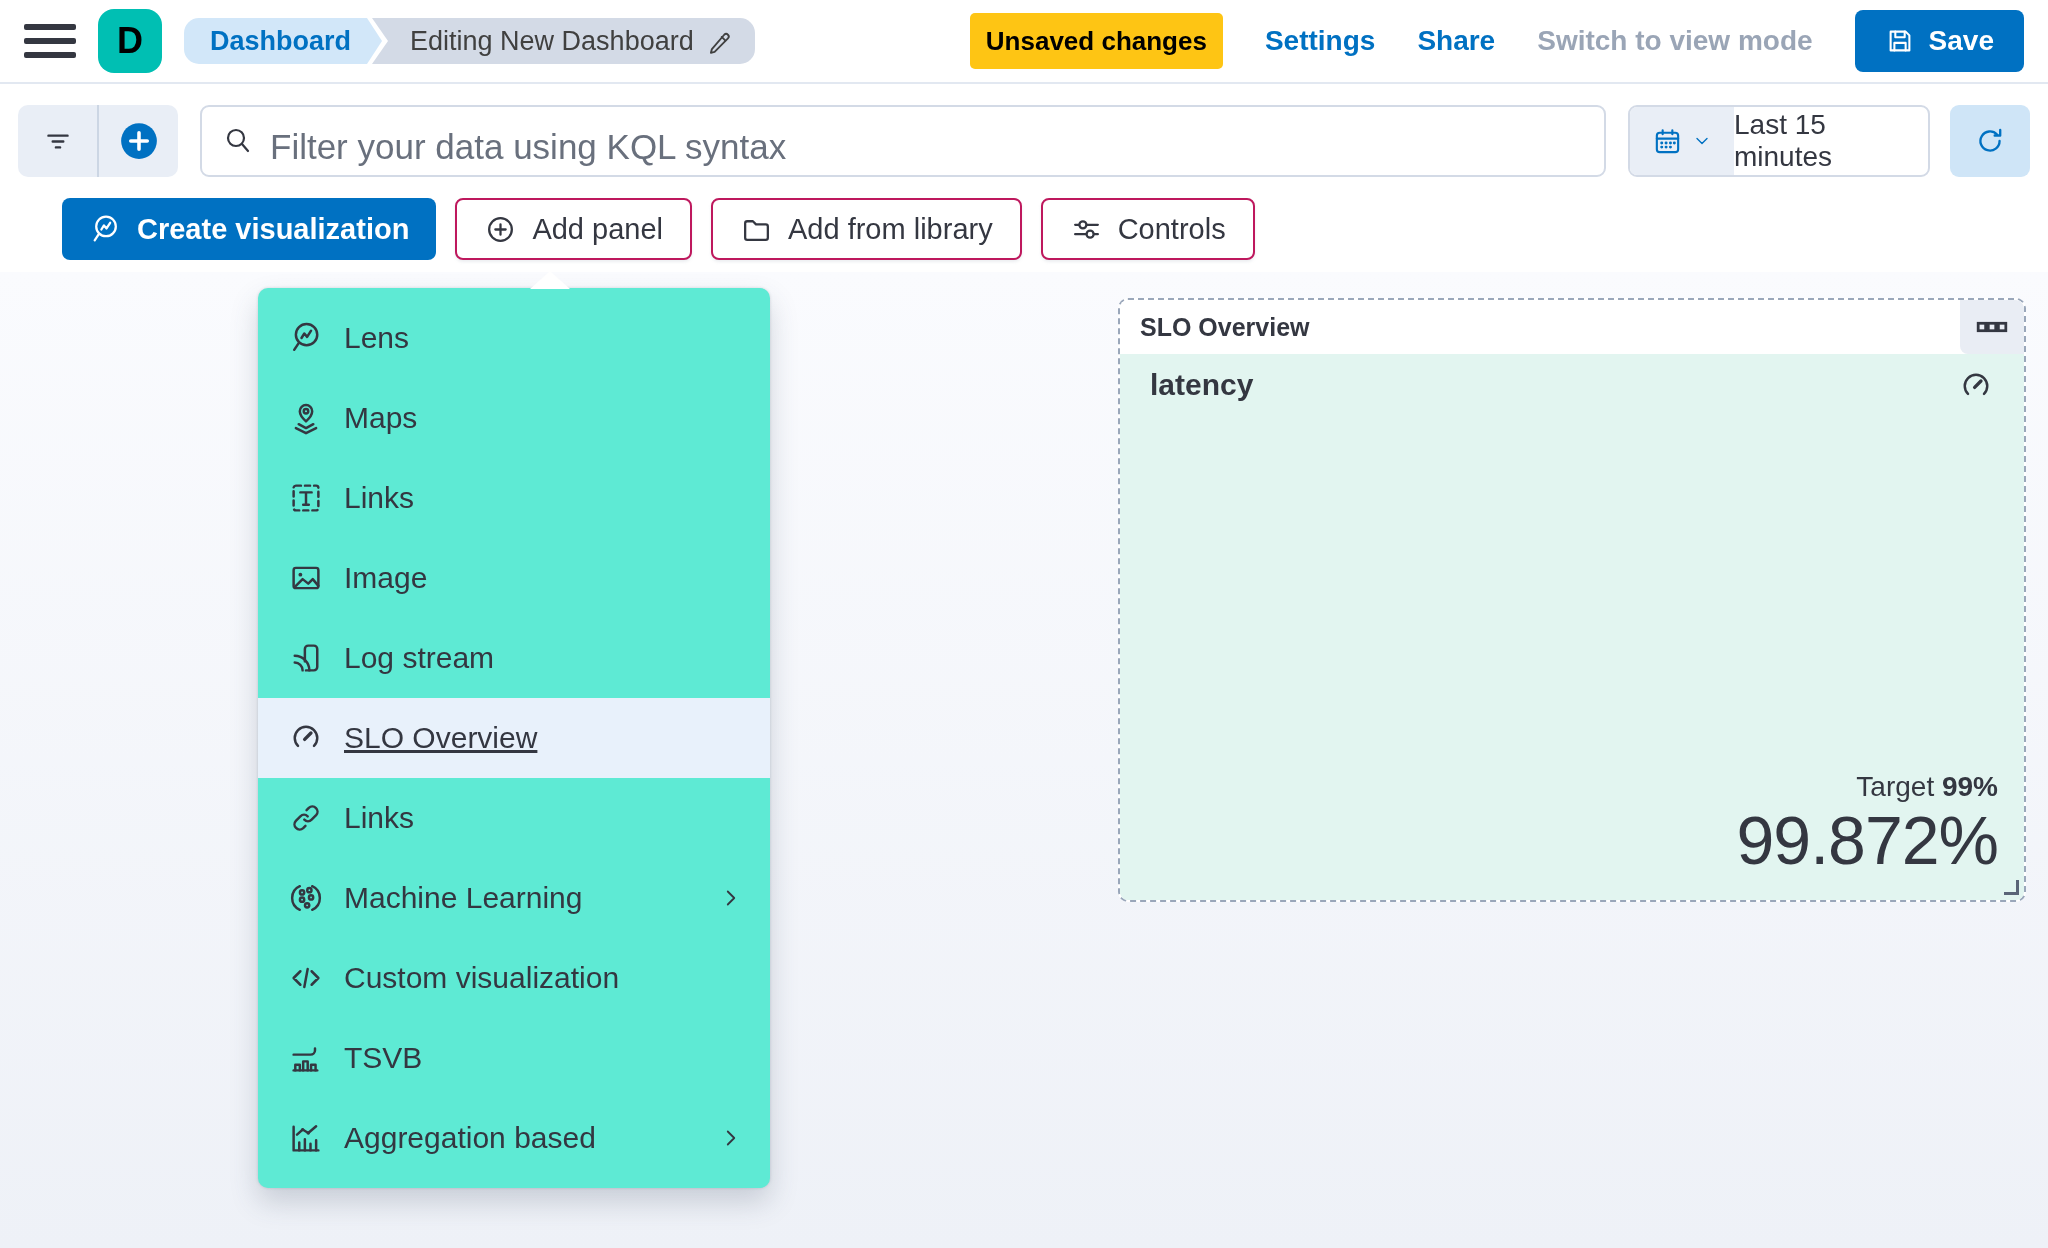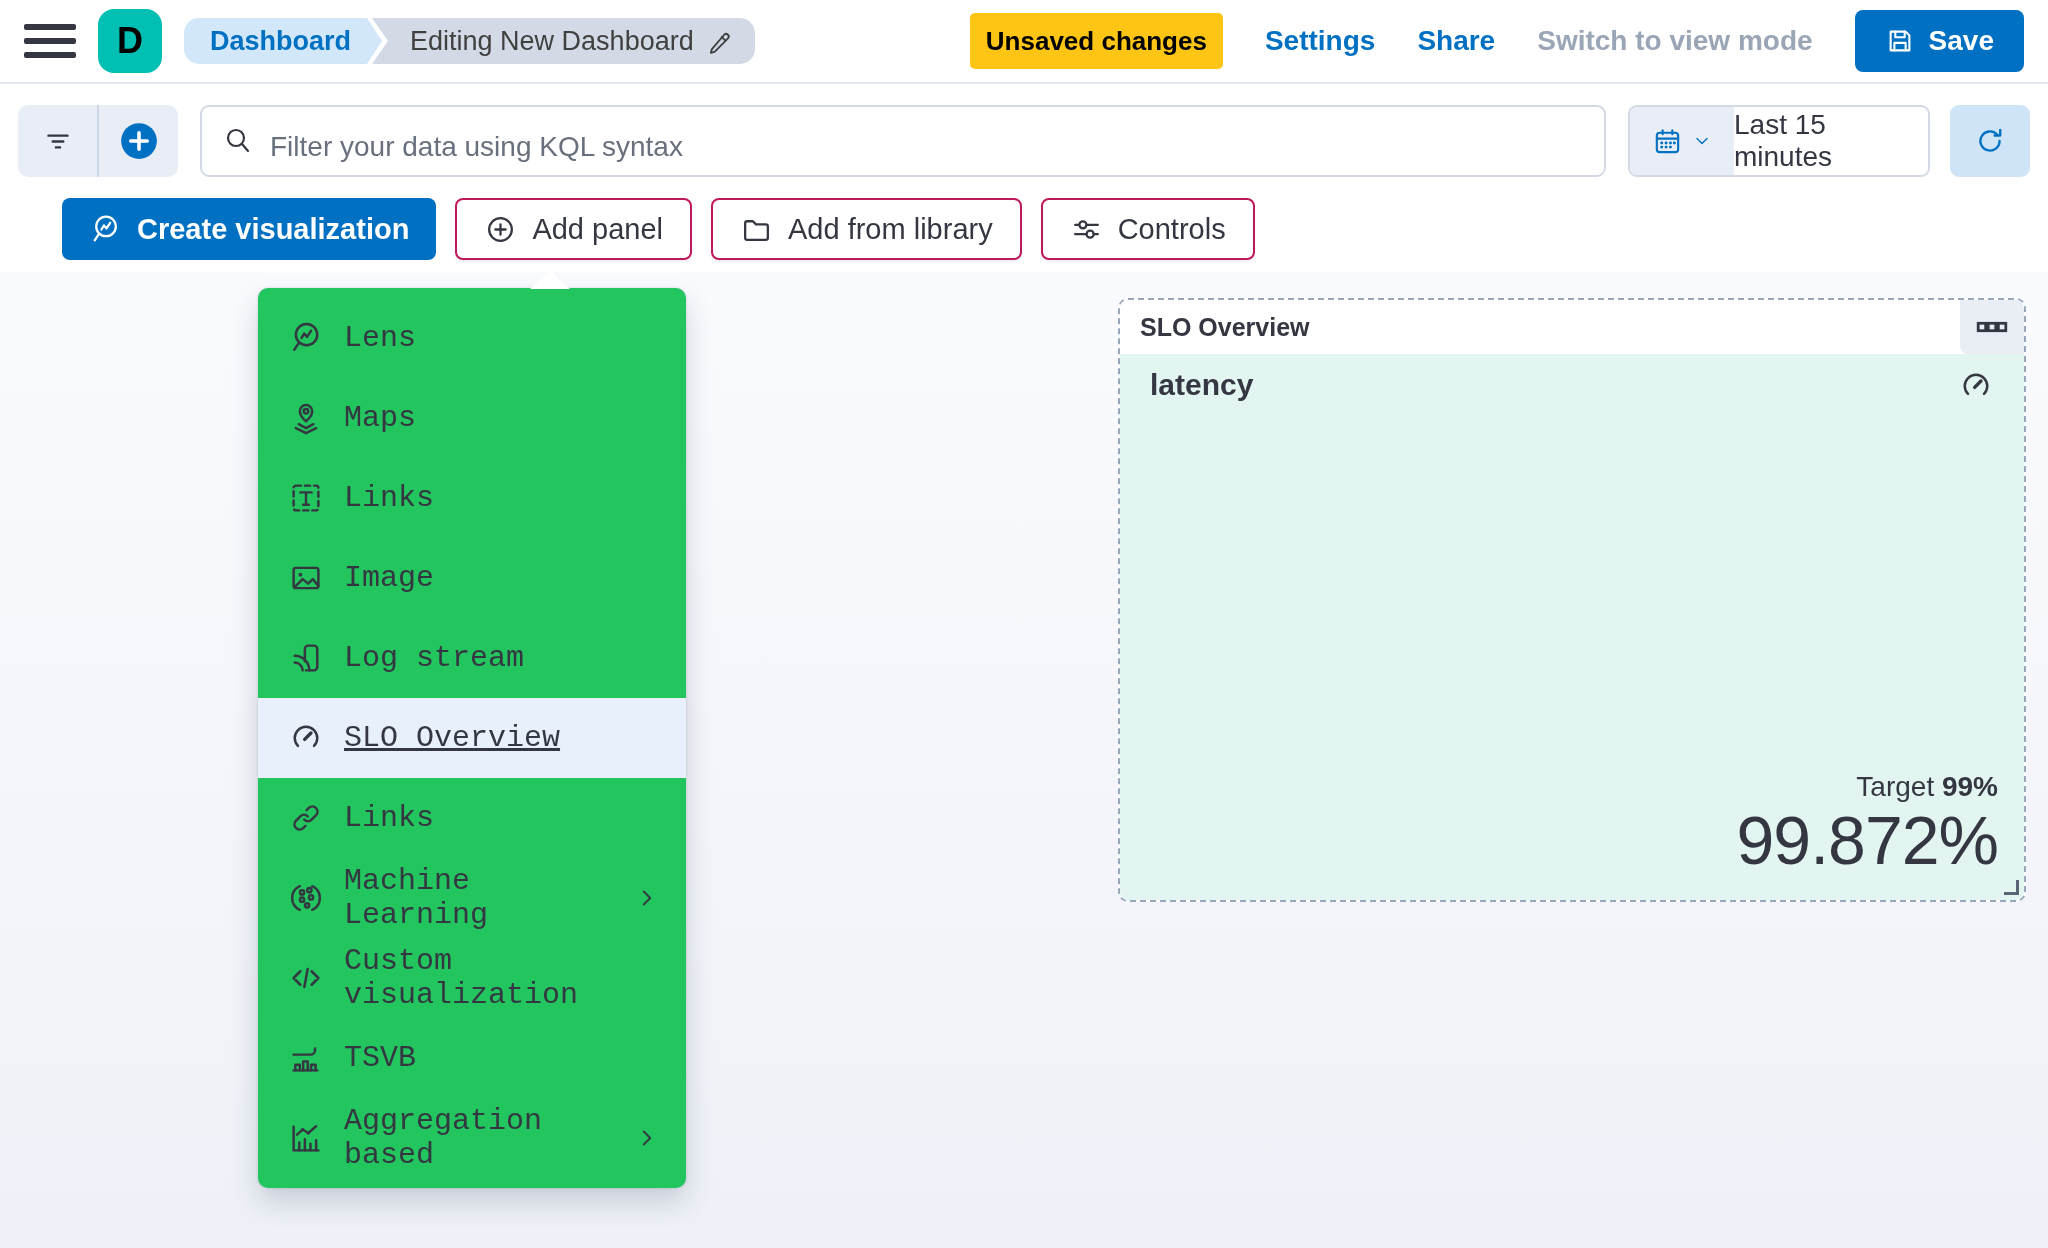--- a/index.html
+++ b/index.html
@@ -37,44 +37,44 @@
   .btn-save { background:#0071c2; color:#ffffff; font-size:28px; font-weight:600; border:none;
               height:62px; padding:0 30px; border-radius:8px; display:flex; align-items:center; gap:14px; cursor:pointer; }
 
   
   .filterbar { height:114px; display:flex; align-items:center; padding:0 18px; background:#fff; }
   .filter-group { width:160px; height:72px; background:#e9eef6; border-radius:10px; display:flex; overflow:hidden; }
   .filter-group .cell { flex:1; display:flex; align-items:center; justify-content:center; cursor:pointer; }
   .filter-group .cell + .cell { border-left:2px solid #ccd6e4; }
   .searchbox { flex:1; height:72px; margin:0 22px; background:#fff; border:2px solid #d3dae6; border-radius:9px;
                display:flex; align-items:center; padding:0 20px; gap:16px; }
-  .searchbox input { border:none; outline:none; flex:1; font-size:28px; font-family:inherit; color:#343741; background:transparent;margin-top:11px; }
+  .searchbox input { border:none; outline:none; flex:1; font-size:35px; font-family:inherit; color:#343741; background:transparent;margin-top:11px; }
   .searchbox input::placeholder { color:#69707d; }
   .datepicker { width:302px; height:72px; border:2px solid #d3dae6; border-radius:9px; display:flex; overflow:hidden; background:#fff; }
   .date-left { width:104px; background:#e9eef6; display:flex; align-items:center; justify-content:center; gap:9px; cursor:pointer; color:#0071c2; }
   .date-right { flex:1; display:flex; align-items:center; justify-content:center; font-size:28px; color:#343741; cursor:pointer; }
   .btn-refresh { width:80px; height:72px; margin-left:20px; background:#cfe5f7; border:none; border-radius:9px;
                  display:flex; align-items:center; justify-content:center; color:#0071c2; cursor:pointer; }
 
   
   .toolbar { height:72px; display:flex; align-items:flex-start; gap:19px; padding:0 14px; background:#fff; }
   .btn { height:62px; border-radius:8px; font-size:29px; display:flex; align-items:center; gap:15px;
          padding:0 27px; cursor:pointer; font-family:inherit; }
   .btn-primary { background:#0071c2; border:none; color:#fff; font-weight:600;margin-left:48px; }
   .btn-plain { background:#fff; border:2px solid #be185d; color:#343741; font-weight:500;
                box-shadow:0 2px 3px rgba(152,162,179,.18); }
 
   
   .canvas { position:absolute; left:0; top:272px; right:0; bottom:0;
             background:linear-gradient(180deg,#fafbfe 0%,#eef1f7 100%); }
 
   
-  .popover { position:absolute; left:258px; top:288px; width:428px; height:900px; background:#22c55e;
+  .popover { position:absolute; left:258px; top:288px; width:512px; height:900px; background:#5eead4;
              border-radius:10px; box-shadow:0 14px 28px rgba(65,78,101,.22), 0 0 3px rgba(65,78,101,.2);
-             padding:10px 0; z-index:5;font-family:Liberation Mono, monospace; }
+             padding:10px 0; z-index:5; }
   .popover .arrow { position:absolute; top:-17px; left:272px; width:0; height:0;
              border-left:20px solid transparent; border-right:20px solid transparent; border-bottom:18px solid #fff; }
   .menu-item { height:80px; display:flex; align-items:center; gap:20px; padding:0 26px 0 30px; font-size:30px; cursor:pointer; }
   .menu-item .mi-icon { width:36px; height:36px; color:#343741; flex:none; }
   .menu-item.selected { background:#e8f1fb; }
   .menu-item.selected .mi-label { text-decoration:underline; }
   .mi-chevron { margin-left:auto; color:#343741; }
 
   
   .slo-panel { position:absolute; left:1118px; top:298px; width:908px; height:604px;

